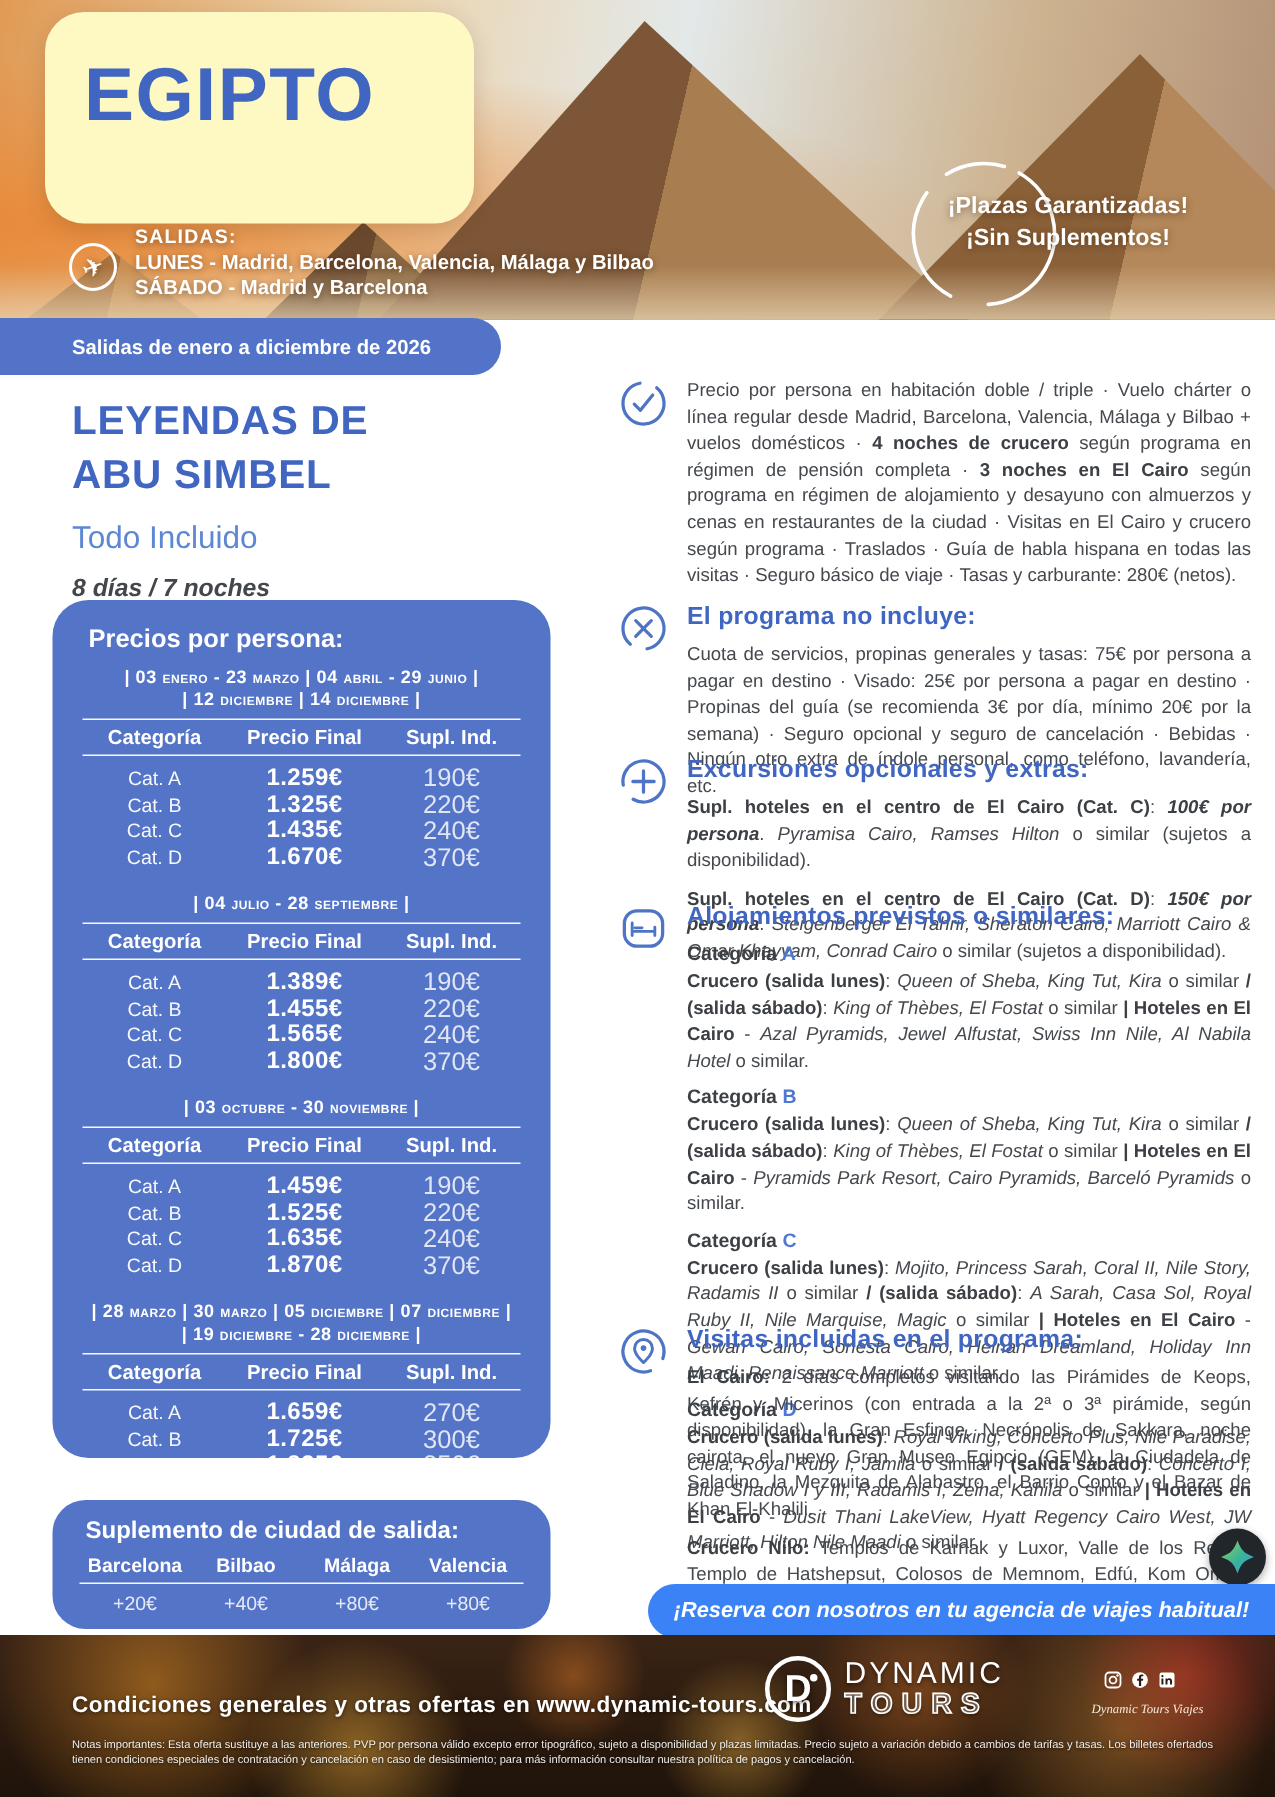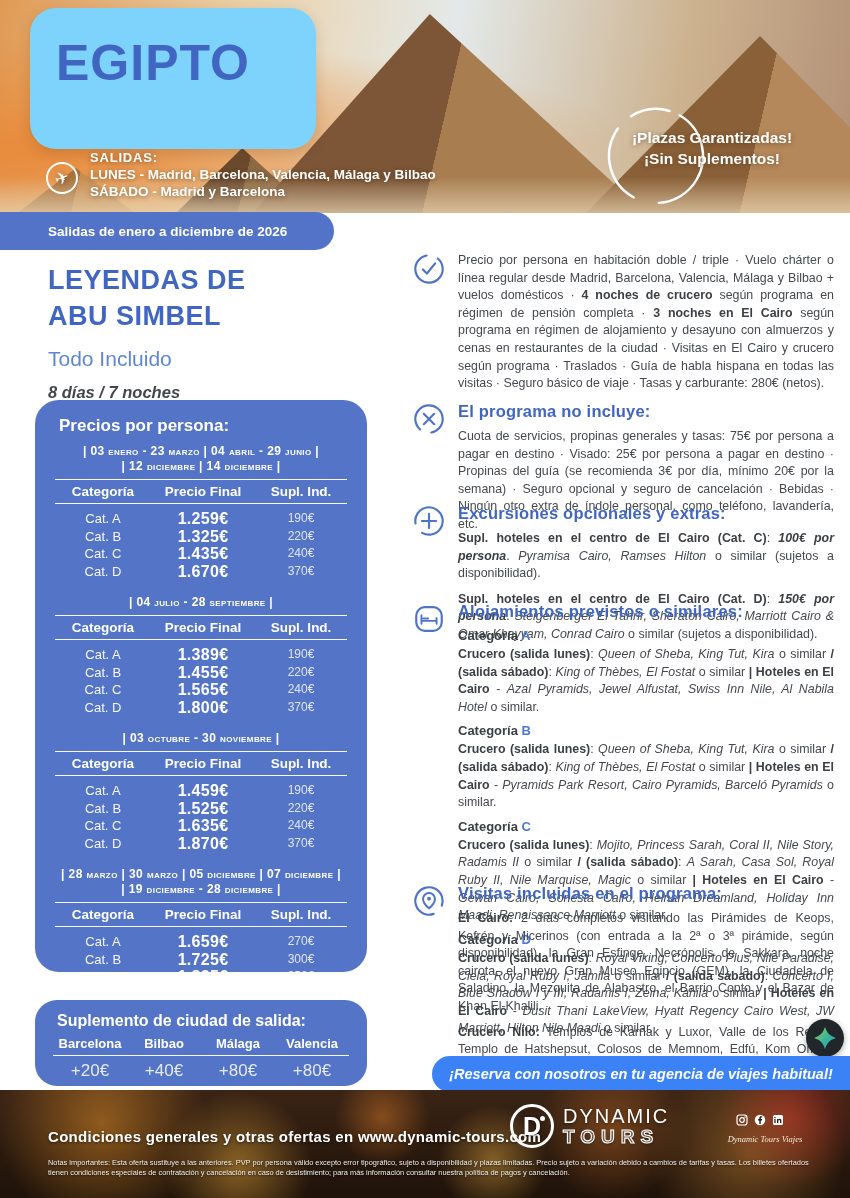--- a/index.html
+++ b/index.html
@@ -28,21 +28,21 @@
     clip-path:polygon(48% 0, 100% 100%, 0 100%);
     background:linear-gradient(103deg,#6b4a2e 50%, #8d6a44 50%); }
   .pyr4 { left:16px; top:168px; width:120px; height:46px;
     clip-path:polygon(50% 0, 100% 100%, 0 100%);
     background:linear-gradient(103deg,#9a6a3a 50%, #c08a50 50%); opacity:.8; }
   .hero-haze { position:absolute; left:0; bottom:0; width:100%; height:36px;
     background:linear-gradient(to bottom, rgba(236,222,196,0), rgba(231,211,178,.75)); }
 
   .title-card {
     position:absolute; left:30px; top:8px; width:286px; height:141px;
-    background:#7dd3fc; border-radius:26px; box-shadow:0 4px 14px rgba(80,50,20,.18);
+    background:#fef9c3; border-radius:26px; box-shadow:0 4px 14px rgba(80,50,20,.18);
     padding:30px 0 0 26px;
   }
   .title-main { font-size:50px; font-weight:800; letter-spacing:1px; color:#4066c2; line-height:1; }
   .title-sub  { font-size:29px; font-weight:700; color:#3c4045; margin-top:7px; letter-spacing:.5px; }
 
   .salidas { position:absolute; left:46px; top:150px; width:520px; color:#fff;
     text-shadow:0 1px 5px rgba(70,35,5,.55); }
   .salidas-icon { position:absolute; left:0; top:12px; width:32px; height:32px;
     border:2px solid #fff; border-radius:50%; display:flex; align-items:center; justify-content:center;
     font-size:17px; }
@@ -80,31 +80,31 @@
   .ptable { margin-bottom:13px; }
   .ptable-period { text-align:center; font-size:12px; font-weight:700;
     font-variant:small-caps; letter-spacing:.4px; line-height:1.25; margin-bottom:5px; }
   .pline { border-top:1.5px solid rgba(255,255,255,.95); margin:0 2px; }
   .prow { display:grid; grid-template-columns:100px 1fr 96px; align-items:center; text-align:center; }
   .phead { padding:4px 0; font-size:13.5px; font-weight:700; }
   .pbody { padding-top:6px; padding-bottom:2px; }
   .prow-data { line-height:17.5px; }
   .cell-cat   { font-size:13px; font-weight:400; color:rgba(255,255,255,.95); }
   .cell-price { font-size:16px; font-weight:800; letter-spacing:.3px; }
-  .cell-supl  { font-size:12px; color:rgba(255,255,255,.82); }
+  .cell-supl  { font-size:17px; color:rgba(255,255,255,.82); }
 
   .supp-box {
     position:absolute; left:35px; top:1000px; width:332px; height:86px;
     background:#5474c8; border-radius:22px; color:#fff; padding:12px 18px 0 18px;
   }
   .supp-title { font-size:16px; font-weight:800; margin-left:4px; }
   .supp-grid { display:grid; grid-template-columns:1fr 1fr 1fr 1fr; text-align:center; margin-top:6px; }
   .supp-city { font-size:13px; font-weight:700; padding-bottom:4px; }
   .supp-line { grid-column:1 / -1; border-top:1.4px solid rgba(255,255,255,.95); }
-  .supp-val  { font-size:17px; color:rgba(255,255,255,.85); padding-top:5px; }
+  .supp-val  { font-size:13px; color:rgba(255,255,255,.85); padding-top:5px; }
 
   
   .section { position:absolute; left:412px; width:422px; display:flex; gap:10px; }
   .sec-icon { flex:0 0 36px; padding-top:0; }
   .sec-body { flex:1; }
   .sec-title { font-size:16.5px; font-weight:800; color:#4066c2; margin-bottom:7px; letter-spacing:.2px; }
   .sec-text { font-size:12.4px; line-height:1.42; text-align:justify; color:#45494e; }
   .sec-text + .sec-text { margin-top:8px; }
   .sec-text b { color:#3c4044; }
   .cat-label { font-size:13px; font-weight:800; color:#3c4044; margin:7px 0 3px 0; }

